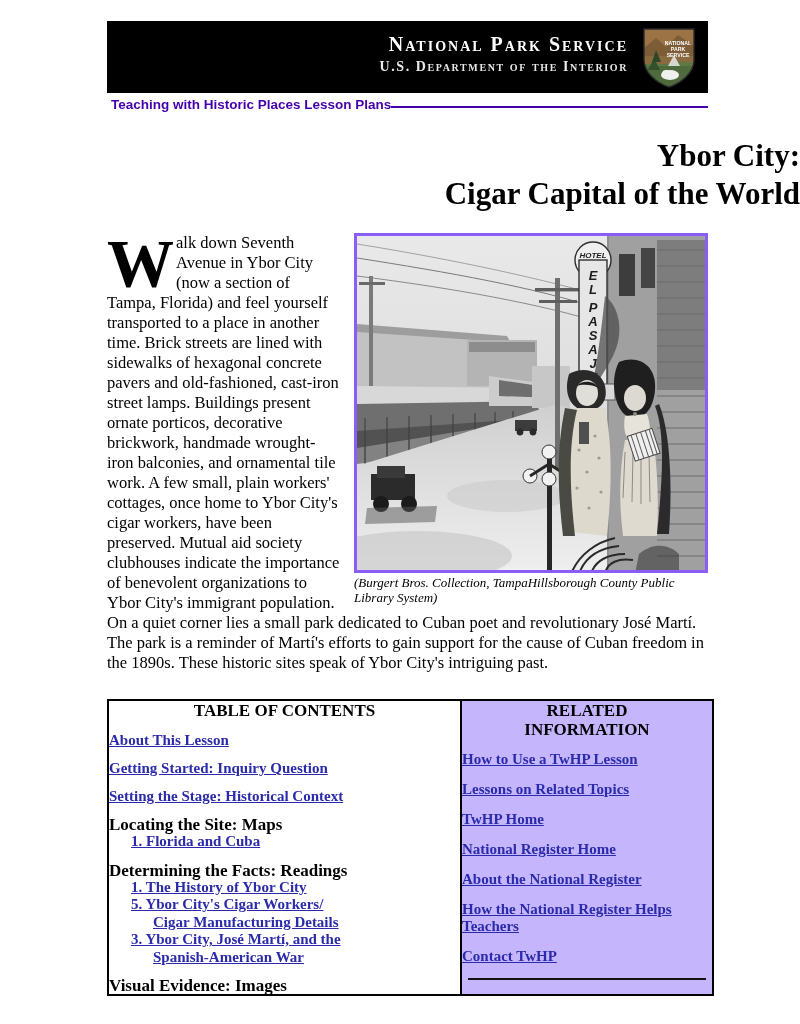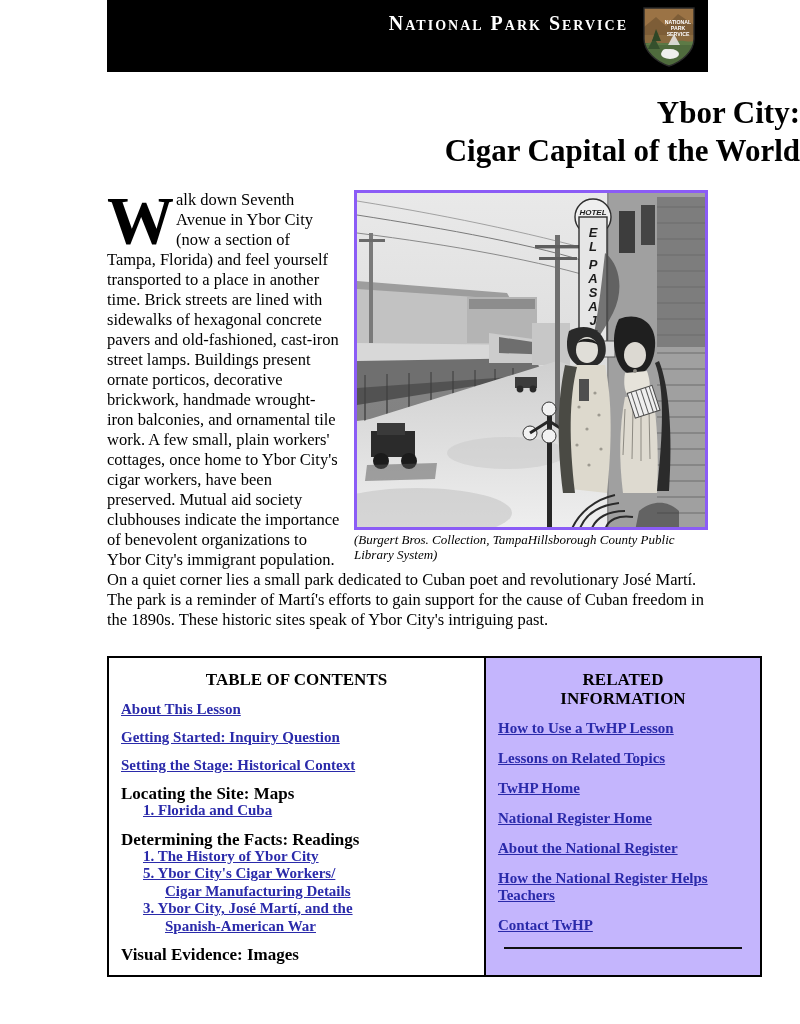--- a/index.html
+++ b/index.html
@@ -12,20 +12,21 @@
     width: 800px;
     height: 1024px;
     overflow: hidden;
     font-family: "Liberation Serif", "DejaVu Serif", serif;
     color: #000000;
   }
 
   .page {
     width: 800px;
     position: relative;
+    margin-top: 21px;
   }
 
   
   .nps-banner {
     position: relative;
     margin-left: 107px;
     width: 601px;
     height: 72px;
     background: #000000;
     box-sizing: border-box;
@@ -145,21 +146,21 @@
   .panels {
     margin-left: 107px;
     margin-top: 26px;
     width: 601px;
     border-collapse: collapse;
     table-layout: fixed;
   }
   .panels td {
     border: 2px solid #000000;
     vertical-align: top;
-    padding: 12px;
+    padding: 0;
   }
   .toc-cell {
     width: 351px;
     background: #ffffff;
     padding: 10px 14px 10px 14px;
   }
   .related-cell {
     width: 250px;
     background: #c4b5fd;
     padding: 10px 14px 10px 14px;
@@ -212,20 +213,21 @@
   }
 </style>
 </head>
 <body>
 
 <div class="page">
 
   <div class="nps-banner">
     <div class="nps-banner-text">
       <div class="nps-line1">National Park Service</div>
+      <div class="nps-line2">U.S. Department of the Interior</div>
     </div>
     <div class="arrowhead-wrap">
       <svg width="62" height="63" viewBox="0 0 62 63" xmlns="http://www.w3.org/2000/svg">
         <defs>
           <clipPath id="ahclip">
             <path d="M6 3 H56 V34 C56 46 44 57 31 61 C18 57 6 46 6 34 Z"></path>
           </clipPath>
         </defs>
         <path d="M6 3 H56 V34 C56 46 44 57 31 61 C18 57 6 46 6 34 Z" fill="#8a6a3f"></path>
         <g clip-path="url(#ahclip)">
@@ -240,20 +242,24 @@
           <ellipse cx="28" cy="48" rx="4" ry="4" fill="#f0f0ee"></ellipse>
           <text x="40" y="19" font-family="Liberation Sans, sans-serif" font-size="5.2" font-weight="bold" fill="#ffffff" text-anchor="middle">NATIONAL</text>
           <text x="40" y="25" font-family="Liberation Sans, sans-serif" font-size="5.2" font-weight="bold" fill="#ffffff" text-anchor="middle">PARK</text>
           <text x="40" y="31" font-family="Liberation Sans, sans-serif" font-size="5.2" font-weight="bold" fill="#ffffff" text-anchor="middle">SERVICE</text>
         </g>
         <path d="M6 3 H56 V34 C56 46 44 57 31 61 C18 57 6 46 6 34 Z" fill="none" stroke="#2a2a2a" stroke-width="1.4"></path>
       </svg>
     </div>
   </div>
 
+  <div class="twhp-line">
+    <span class="twhp-label">Teaching with Historic Places Lesson Plans</span>
+    <span class="twhp-rule"></span>
+  </div>
 
   <div class="title-block">
     <div>Ybor City:</div>
     <div>Cigar Capital of the World</div>
   </div>
 
   <div class="intro-wrap">
 
     <div class="photo-figure">
       <div class="photo-frame">

